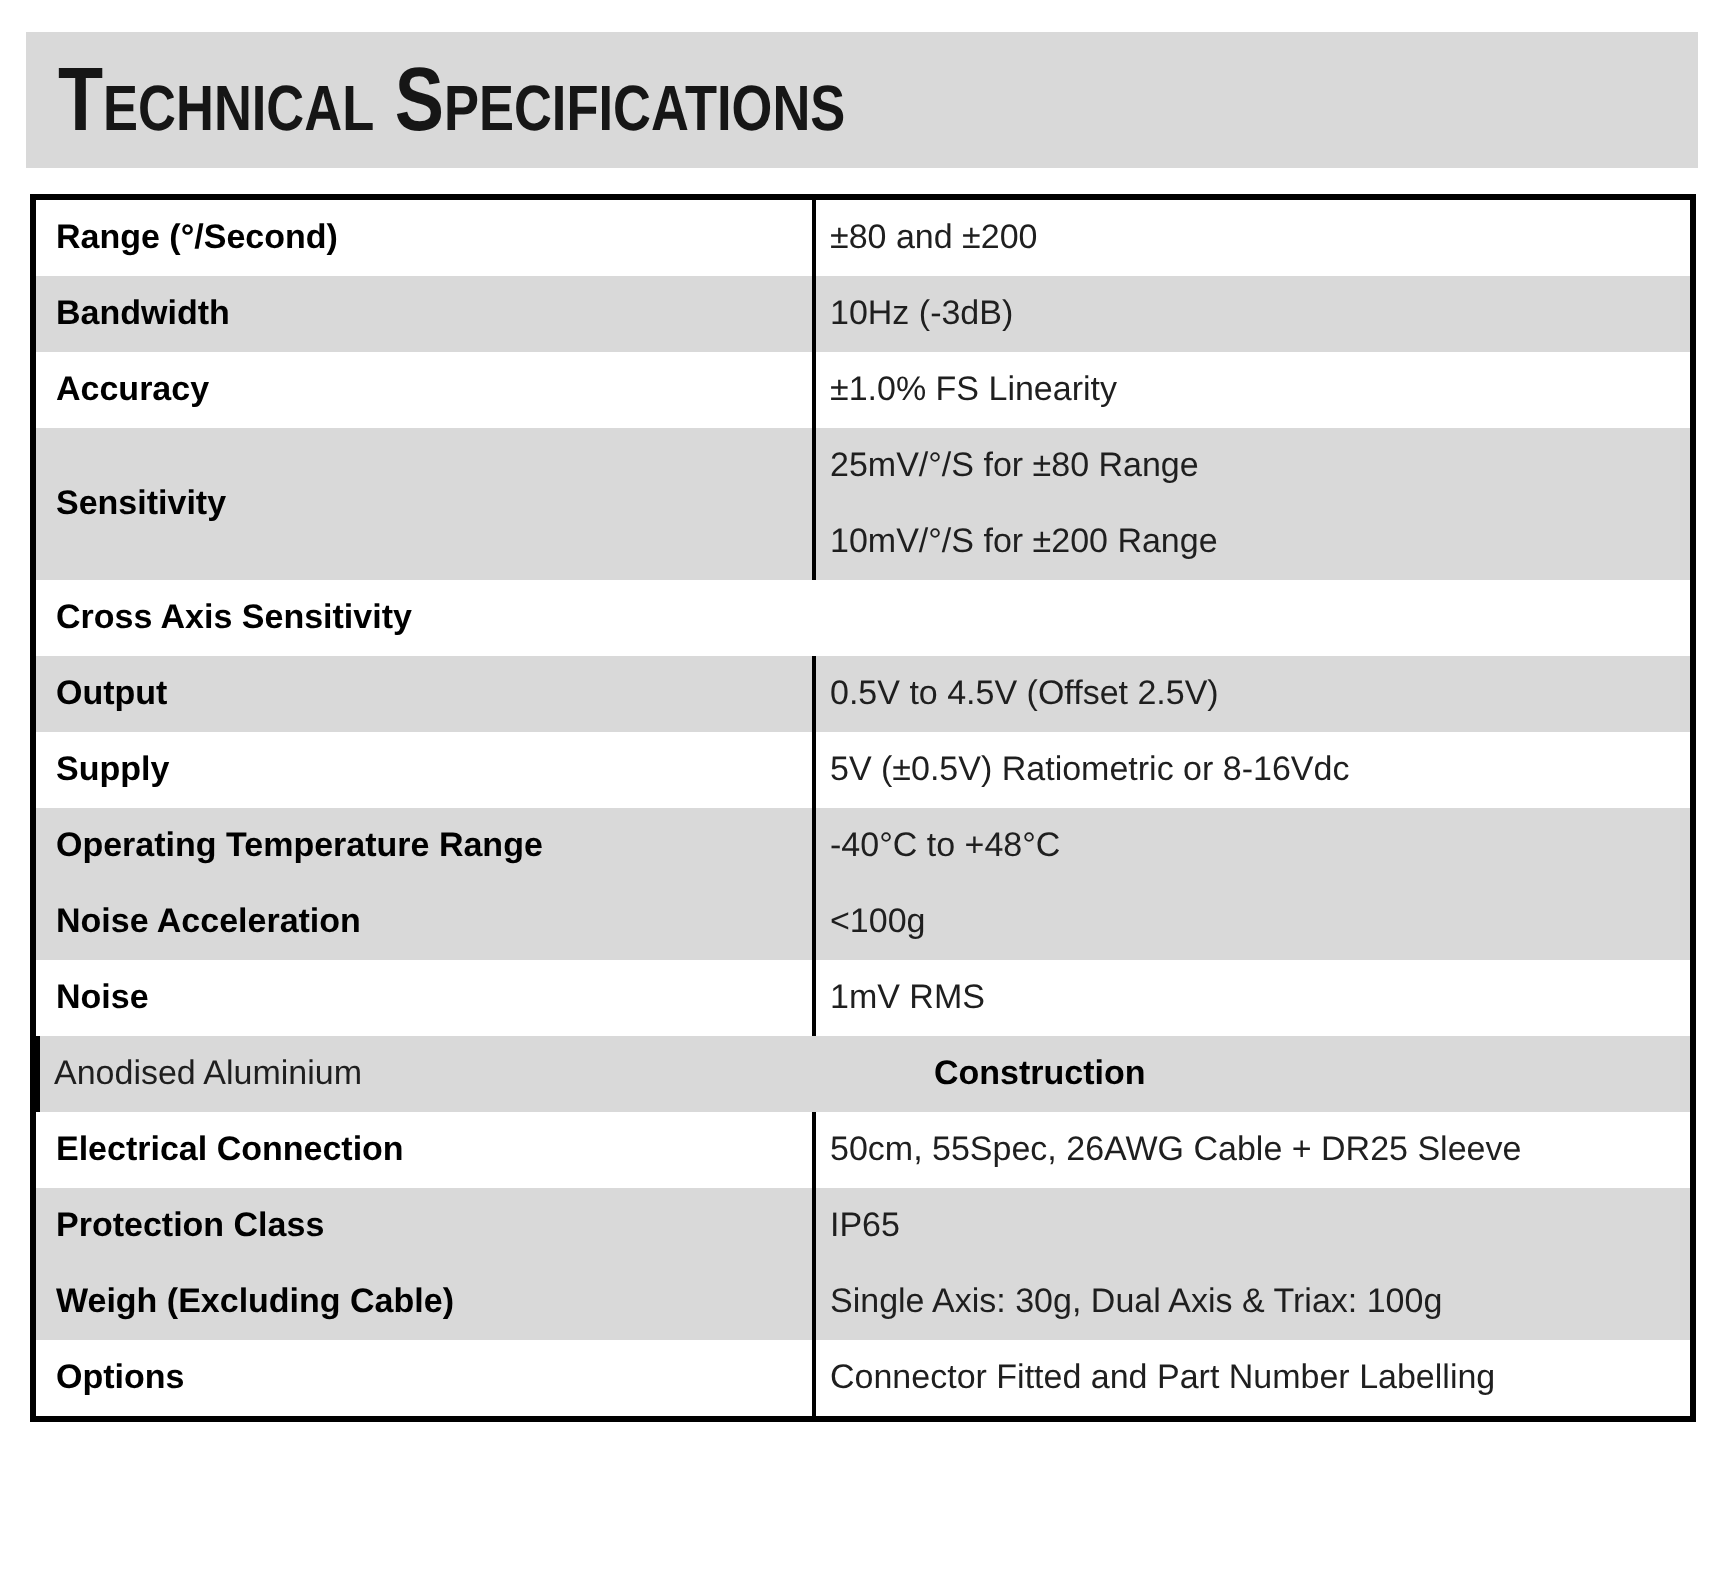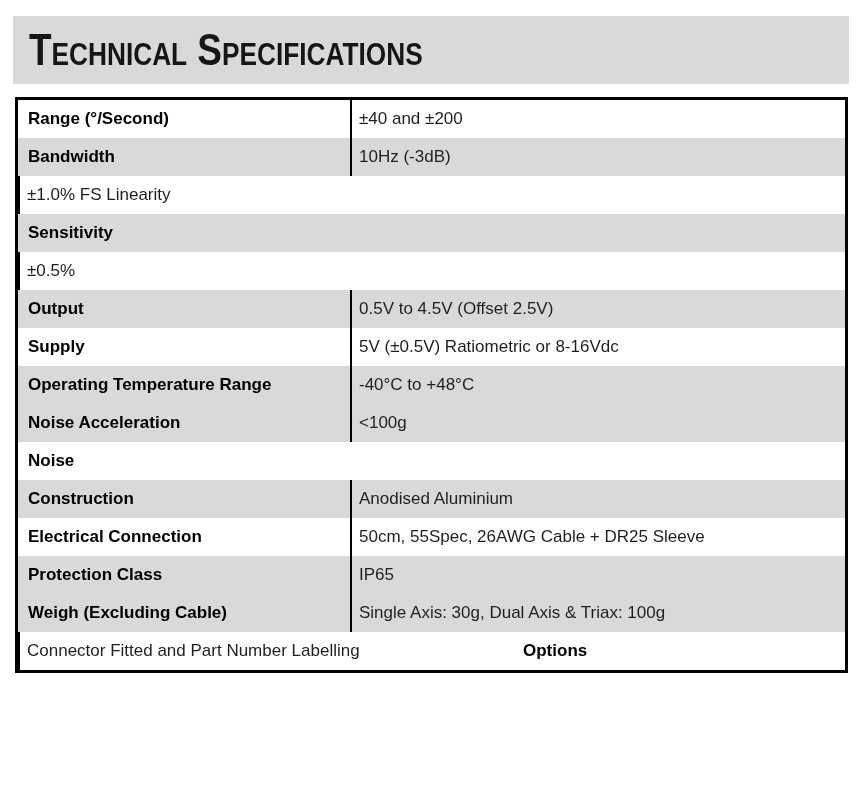--- a/index.html
+++ b/index.html
@@ -48,21 +48,21 @@
     width:100%;
     background:#ffffff;
   }
   .row.alt{ background:var(--gray); }
   .cell{
     display:flex;
     flex-direction:column;
     justify-content:center;
   }
   .cell.label{
-    width:332px;
+    width:388px;
     padding-left:10px;
     padding-right:6px;
     font-weight:700;
     font-size:17px;
     color:var(--label-color);
     line-height:38px;
     white-space:nowrap;
   }
   .cell.value{
     flex:1;
@@ -83,45 +83,48 @@
 <div class="page">
 
   <div class="header-bar">
     <div class="page-title">Technical Specifications</div>
   </div>
 
   <div class="spec-table" id="spec-table">
   <div class="row">
     <div class="cell label">Range (°/Second)</div>
     <div class="cell value">
-          <div class="value-line">±40 and ±200</div>
+          <div class="value-line">±80 and ±200</div>
         </div>
   </div>
 
   <div class="row alt">
     <div class="cell label">Bandwidth</div>
     <div class="cell value">
           <div class="value-line">10Hz (-3dB)</div>
         </div>
   </div>
 
   <div class="row">
+    <div class="cell label">Accuracy</div>
     <div class="cell value">
           <div class="value-line">±1.0% FS Linearity</div>
         </div>
   </div>
 
   <div class="row alt">
     <div class="cell label">Sensitivity</div>
+    <div class="cell value">
+          <div class="value-line">25mV/°/S for ±80 Range</div>
+          <div class="value-line">10mV/°/S for ±200 Range</div>
+        </div>
   </div>
 
   <div class="row">
-    <div class="cell value">
-          <div class="value-line">±0.5%</div>
-        </div>
+    <div class="cell label">Cross Axis Sensitivity</div>
   </div>
 
   <div class="row alt">
     <div class="cell label">Output</div>
     <div class="cell value">
           <div class="value-line">0.5V to 4.5V (Offset 2.5V)</div>
         </div>
   </div>
 
   <div class="row">
@@ -141,27 +144,30 @@
 
   <div class="row alt">
     <div class="cell label">Noise Acceleration</div>
     <div class="cell value">
           <div class="value-line">&lt;100g</div>
         </div>
   </div>
 
   <div class="row">
     <div class="cell label">Noise</div>
+    <div class="cell value">
+          <div class="value-line">1mV RMS</div>
+        </div>
   </div>
 
   <div class="row alt">
-    <div class="cell label">Construction</div>
     <div class="cell value">
           <div class="value-line">Anodised Aluminium</div>
         </div>
+    <div class="cell label">Construction</div>
   </div>
 
   <div class="row">
     <div class="cell label">Electrical Connection</div>
     <div class="cell value">
           <div class="value-line">50cm, 55Spec, 26AWG Cable + DR25 Sleeve</div>
         </div>
   </div>
 
   <div class="row alt">
@@ -173,20 +179,20 @@
 
 
   <div class="row alt">
     <div class="cell label">Weigh (Excluding Cable)</div>
     <div class="cell value">
           <div class="value-line">Single Axis: 30g, Dual Axis &amp; Triax: 100g</div>
         </div>
   </div>
 
   <div class="row">
+    <div class="cell label">Options</div>
     <div class="cell value">
           <div class="value-line">Connector Fitted and Part Number Labelling</div>
         </div>
-    <div class="cell label">Options</div>
   </div>
 </div>
 
 </div>
 
 </body></html>

